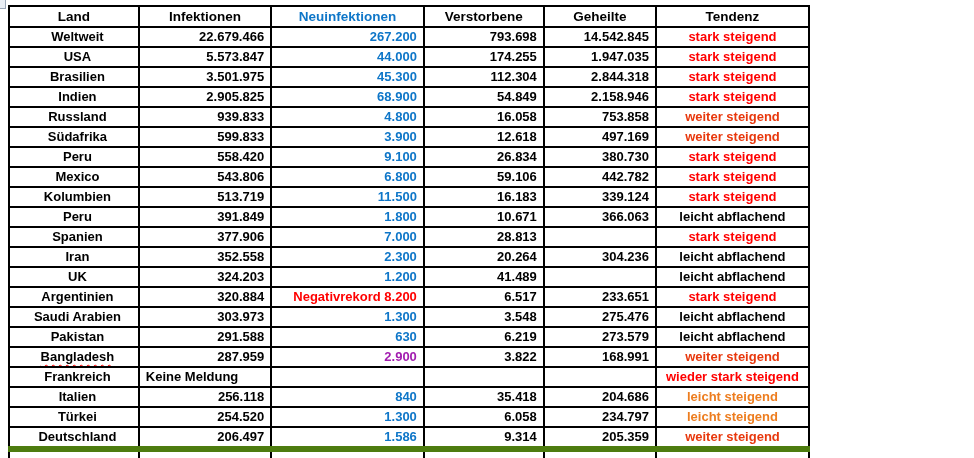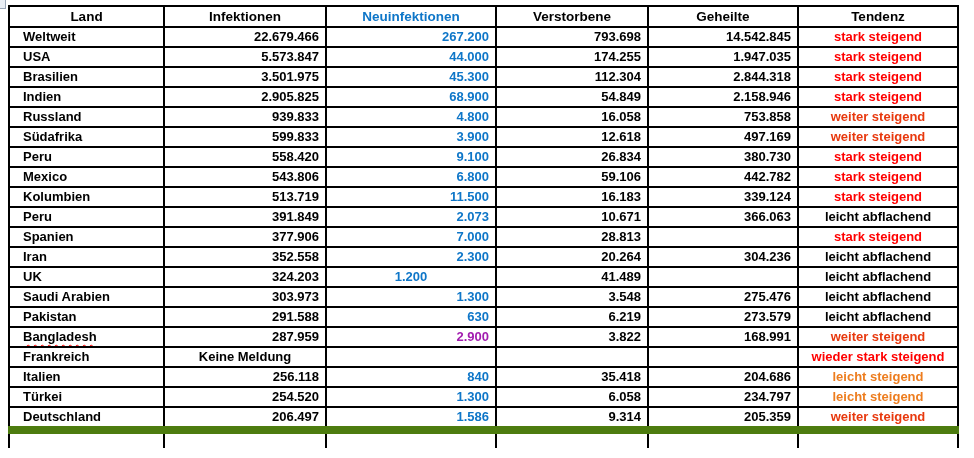--- a/index.html
+++ b/index.html
@@ -1,18 +1,18 @@
 <!DOCTYPE html>
 <html><head>
 <meta charset="utf-8">
 <style>
   html,body{margin:0;padding:0;background:#ffffff;}
   .screen{
     position:relative;
-    width:974px;height:458px;
+    width:810px;height:458px;
     background:#ffffff;
     overflow:hidden;
     font-family:"Liberation Sans", sans-serif;
   }
   
   .corner-artifact{
     position:absolute;left:0;top:0;width:5px;height:8px;
     background:#e9eef5;border:1px solid #9aa7b8;border-left:none;border-top:none;
   }
   table.covid{
@@ -22,24 +22,24 @@
   th,td{
     border:2px solid #000;
     font-weight:bold;
     font-size:13px;
     height:18px;line-height:18px;
     padding:0 6px;
     white-space:nowrap;overflow:hidden;
     background:#fff;
   }
   th{font-size:13.5px;text-align:center;height:19px;line-height:19px;color:#000;}
-  td.col-land{text-align:left;padding-left:13px;margin-left:44px;}
+  td.col-land{text-align:center;padding-left:13px;margin-left:44px;}
   td.col-infektionen,td.col-neuinfektionen,td.col-verstorbene,td.col-geheilte{text-align:right;}
   td.col-tendenz{text-align:center;}
-  tr.last-data-row td{border-bottom:8px solid #4d7c0f;}
+  tr.last-data-row td{border-bottom:6px solid #4d7c0f;}
   tr.partial td{border-bottom:none;height:14px;}
   td.spellcheck{
     text-decoration:underline wavy #ff0000 1px;
     text-underline-offset:3px;
   }
 </style>
 </head>
 <body>
 
 <div class="screen">
@@ -133,21 +133,21 @@
           <td class="col-land">Kolumbien</td>
           <td class="col-infektionen">513.719</td>
           <td class="col-neuinfektionen" style="color: rgb(14, 118, 200);">11.500</td>
           <td class="col-verstorbene">16.183</td>
           <td class="col-geheilte">339.124</td>
           <td class="col-tendenz" style="color: rgb(255, 0, 0);">stark steigend</td>
         </tr>
         <tr>
           <td class="col-land">Peru</td>
           <td class="col-infektionen">391.849</td>
-          <td class="col-neuinfektionen" style="color: rgb(14, 118, 200);">2.073</td>
+          <td class="col-neuinfektionen" style="color: rgb(14, 118, 200);">1.800</td>
           <td class="col-verstorbene">10.671</td>
           <td class="col-geheilte">366.063</td>
           <td class="col-tendenz" style="color: rgb(0, 0, 0);">leicht abflachend</td>
         </tr>
         <tr>
           <td class="col-land">Spanien</td>
           <td class="col-infektionen">377.906</td>
           <td class="col-neuinfektionen" style="color: rgb(14, 118, 200); border-radius: 6px;">7.000</td>
           <td class="col-verstorbene">28.813</td>
           <td class="col-geheilte"></td>
@@ -157,24 +157,32 @@
           <td class="col-land">Iran</td>
           <td class="col-infektionen">352.558</td>
           <td class="col-neuinfektionen" style="color: rgb(14, 118, 200);">2.300</td>
           <td class="col-verstorbene">20.264</td>
           <td class="col-geheilte">304.236</td>
           <td class="col-tendenz" style="color: rgb(0, 0, 0);">leicht abflachend</td>
         </tr>
         <tr>
           <td class="col-land">UK</td>
           <td class="col-infektionen">324.203</td>
-          <td class="col-neuinfektionen" style="color: rgb(14, 118, 200); text-align: center;">1.200</td>
+          <td class="col-neuinfektionen" style="color: rgb(14, 118, 200);">1.200</td>
           <td class="col-verstorbene">41.489</td>
           <td class="col-geheilte"></td>
           <td class="col-tendenz" style="color: rgb(0, 0, 0);">leicht abflachend</td>
+        </tr>
+        <tr>
+          <td class="col-land">Argentinien</td>
+          <td class="col-infektionen">320.884</td>
+          <td class="col-neuinfektionen" style="color: rgb(255, 0, 0);">Negativrekord 8.200</td>
+          <td class="col-verstorbene">6.517</td>
+          <td class="col-geheilte">233.651</td>
+          <td class="col-tendenz" style="color: rgb(255, 0, 0);">stark steigend</td>
         </tr>
         <tr>
           <td class="col-land">Saudi Arabien</td>
           <td class="col-infektionen">303.973</td>
           <td class="col-neuinfektionen" style="color: rgb(14, 118, 200);">1.300</td>
           <td class="col-verstorbene">3.548</td>
           <td class="col-geheilte">275.476</td>
           <td class="col-tendenz" style="color: rgb(0, 0, 0);">leicht abflachend</td>
         </tr>
         <tr>
@@ -188,21 +196,21 @@
         <tr>
           <td class="col-land spellcheck">Bangladesh</td>
           <td class="col-infektionen">287.959</td>
           <td class="col-neuinfektionen" style="color: #a21caf;">2.900</td>
           <td class="col-verstorbene">3.822</td>
           <td class="col-geheilte">168.991</td>
           <td class="col-tendenz" style="color: rgb(232, 56, 13);">weiter steigend</td>
         </tr>
         <tr>
           <td class="col-land">Frankreich</td>
-          <td class="col-infektionen" style="text-align: center;">Keine Meldung</td>
+          <td class="col-infektionen" style="text-align: left;">Keine Meldung</td>
           <td class="col-neuinfektionen"></td>
           <td class="col-verstorbene"></td>
           <td class="col-geheilte"></td>
           <td class="col-tendenz" style="color: rgb(255, 0, 0);">wieder stark steigend</td>
         </tr>
         <tr>
           <td class="col-land">Italien</td>
           <td class="col-infektionen">256.118</td>
           <td class="col-neuinfektionen" style="color: rgb(14, 118, 200);">840</td>
           <td class="col-verstorbene">35.418</td>

